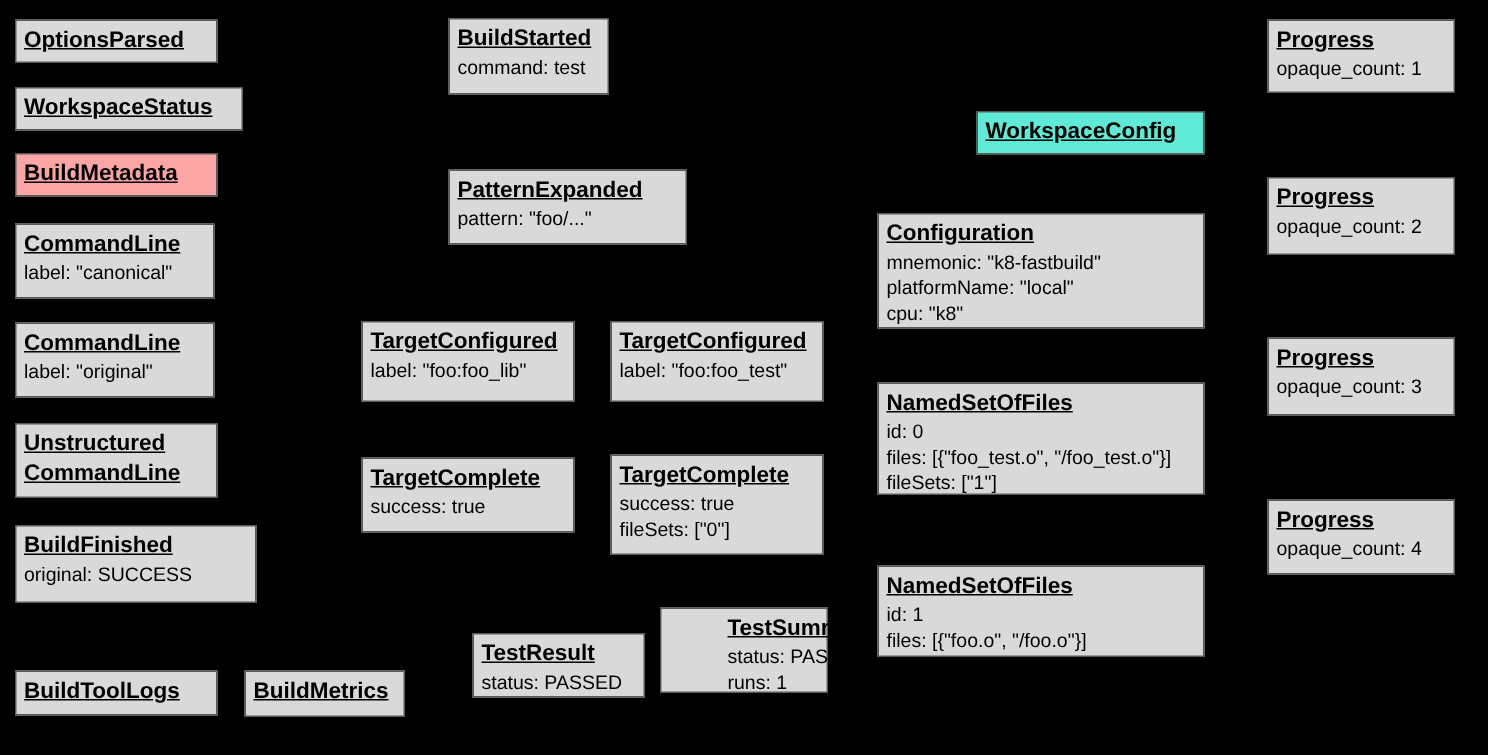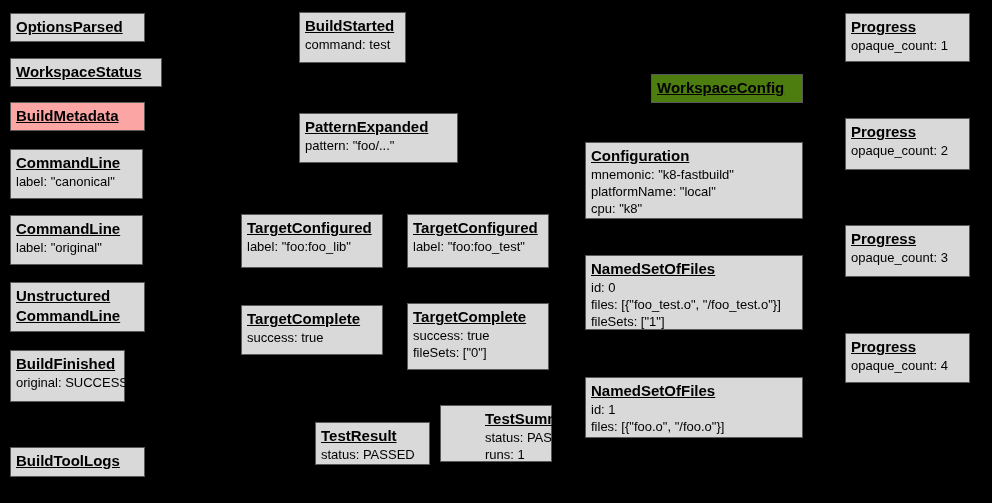--- a/index.html
+++ b/index.html
@@ -71,29 +71,34 @@
         <span>CommandLine</span>
       </div>
       <div class="box-detail">label: "original"</div>
     </div>
     <div class="box" style="left: 10px; top: 282px; width: 135px; height: 50px; background: rgb(217, 217, 217); border-color: rgb(89, 89, 89); color: rgb(0, 0, 0);">
       <div class="box-title">
         <span>Unstructured</span>
         <span>CommandLine</span>
       </div>
     </div>
-    <div class="box" style="left: 10px; top: 350px; width: 115px; height: 52px; background: rgb(217, 217, 217); border-color: rgb(89, 89, 89); color: rgb(0, 0, 0);">
+    <div class="box" style="left: 10px; top: 350px; width: 161px; height: 52px; background: rgb(217, 217, 217); border-color: rgb(89, 89, 89); color: rgb(0, 0, 0);">
       <div class="box-title">
         <span>BuildFinished</span>
       </div>
       <div class="box-detail">original: SUCCESS</div>
     </div>
     <div class="box" style="left: 10px; top: 447px; width: 135px; height: 30px; background: rgb(217, 217, 217); border-color: rgb(89, 89, 89); color: rgb(0, 0, 0);">
       <div class="box-title">
         <span>BuildToolLogs</span>
+      </div>
+    </div>
+    <div class="box" style="left: 163px; top: 447px; width: 107px; height: 31px; background: rgb(217, 217, 217); border-color: rgb(89, 89, 89); color: rgb(0, 0, 0);">
+      <div class="box-title">
+        <span>BuildMetrics</span>
       </div>
     </div>
     <div class="box" style="left: 299px; top: 113px; width: 159px; height: 50px; background: rgb(217, 217, 217); border-color: rgb(89, 89, 89); color: rgb(0, 0, 0);">
       <div class="box-title">
         <span>PatternExpanded</span>
       </div>
       <div class="box-detail">pattern: "foo/..."</div>
     </div>
     <div class="box" style="left: 299px; top: 12px; width: 107px; height: 51px; background: rgb(217, 217, 217); border-color: rgb(89, 89, 89); color: rgb(0, 0, 0);">
       <div class="box-title">
@@ -132,21 +137,21 @@
       </div>
       <div class="box-detail">status: PASSED</div>
     </div>
     <div class="box" style="left: 440px; top: 405px; width: 112px; height: 57px; background: rgb(217, 217, 217); border-color: rgb(89, 89, 89); color: rgb(0, 0, 0); padding-left: 44px;">
       <div class="box-title">
         <span>TestSummary</span>
       </div>
       <div class="box-detail">status: PASSED</div>
       <div class="box-detail">runs: 1</div>
     </div>
-    <div class="box" style="left: 651px; top: 74px; width: 152px; height: 29px; background: #4d7c0f; border-color: rgb(89, 89, 89); color: rgb(0, 0, 0);">
+    <div class="box" style="left: 651px; top: 74px; width: 152px; height: 29px; background: #5eead4; border-color: rgb(89, 89, 89); color: rgb(0, 0, 0);">
       <div class="box-title">
         <span>WorkspaceConfig</span>
       </div>
     </div>
     <div class="box" style="left: 585px; top: 142px; width: 218px; height: 77px; background: rgb(217, 217, 217); border-color: rgb(89, 89, 89); color: rgb(0, 0, 0);">
       <div class="box-title">
         <span>Configuration</span>
       </div>
       <div class="box-detail">mnemonic: "k8-fastbuild"</div>
       <div class="box-detail">platformName: "local"</div>

